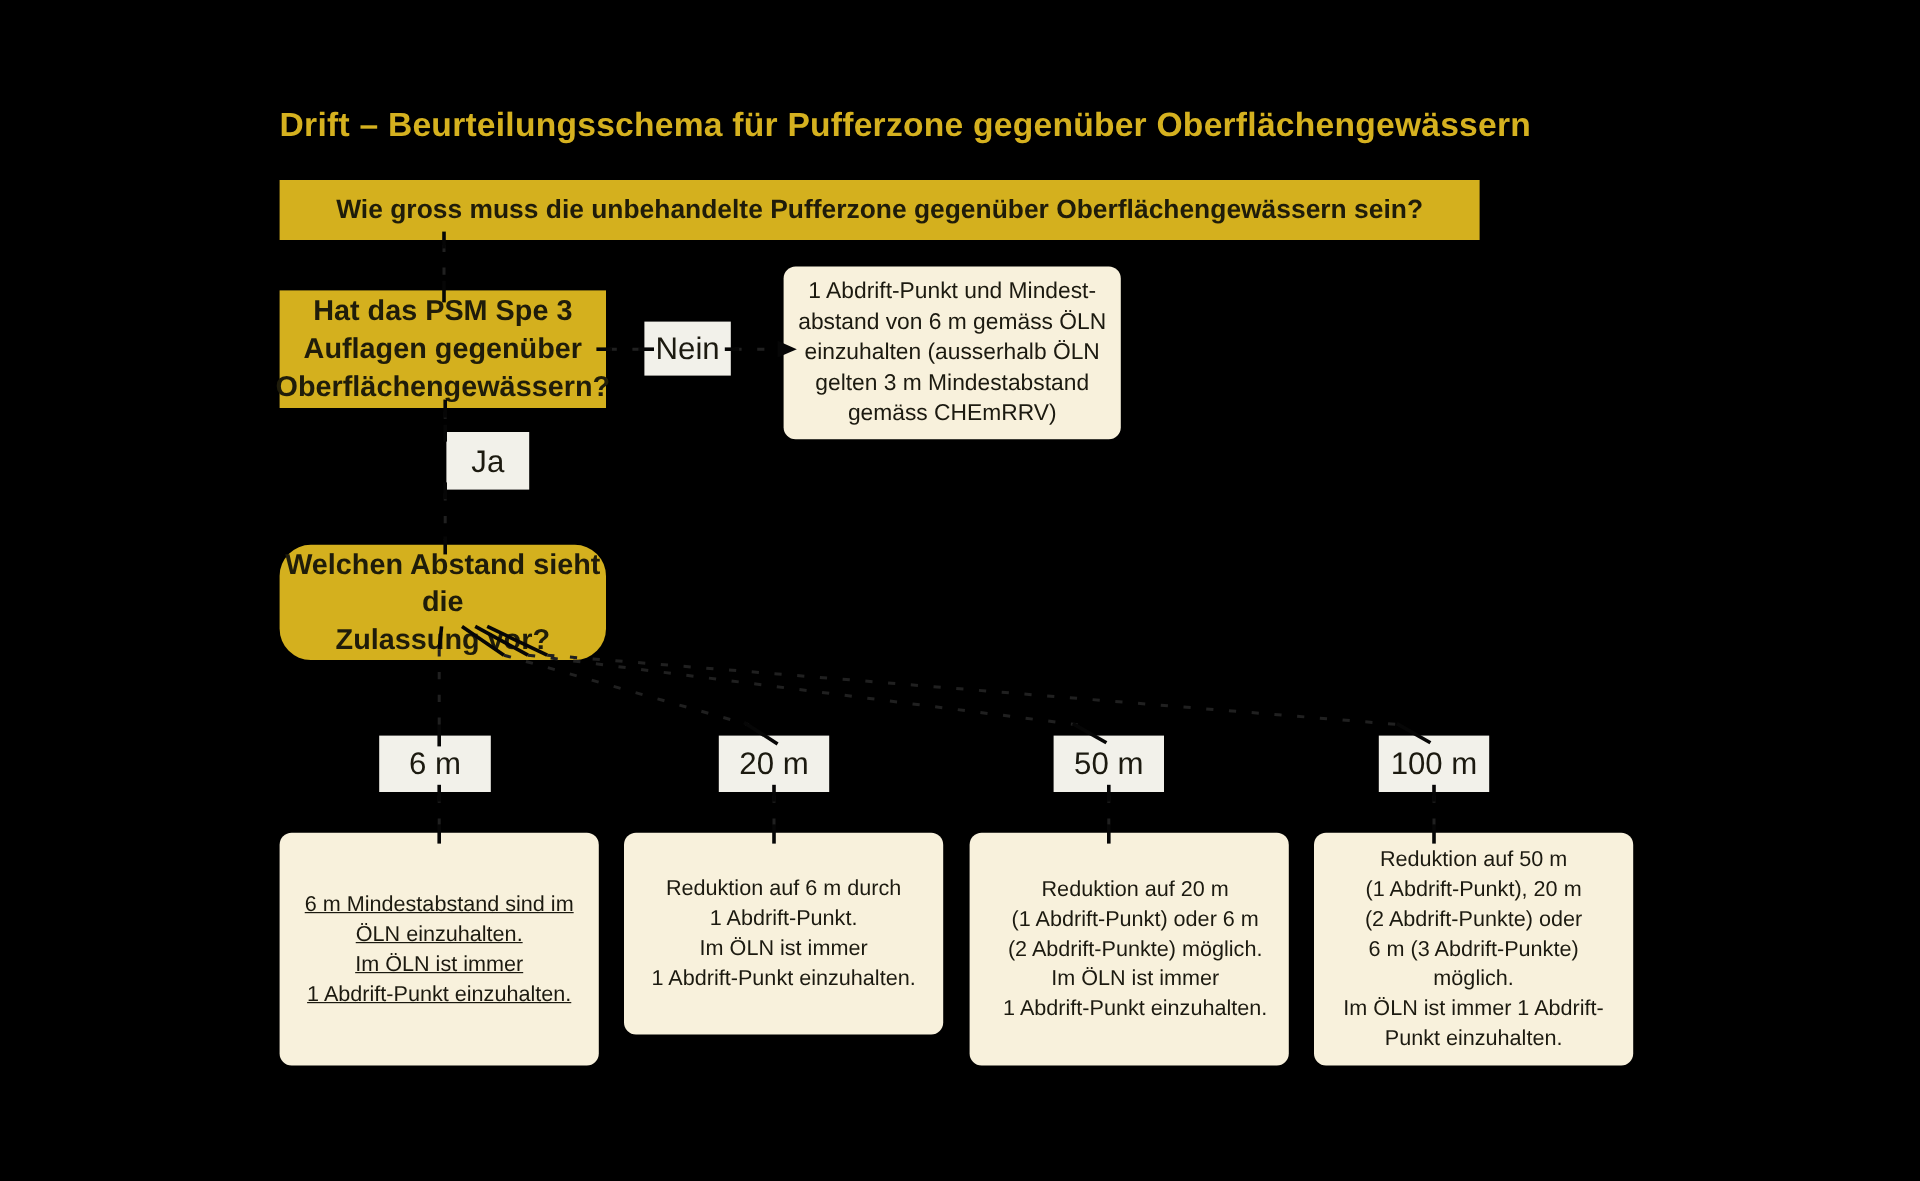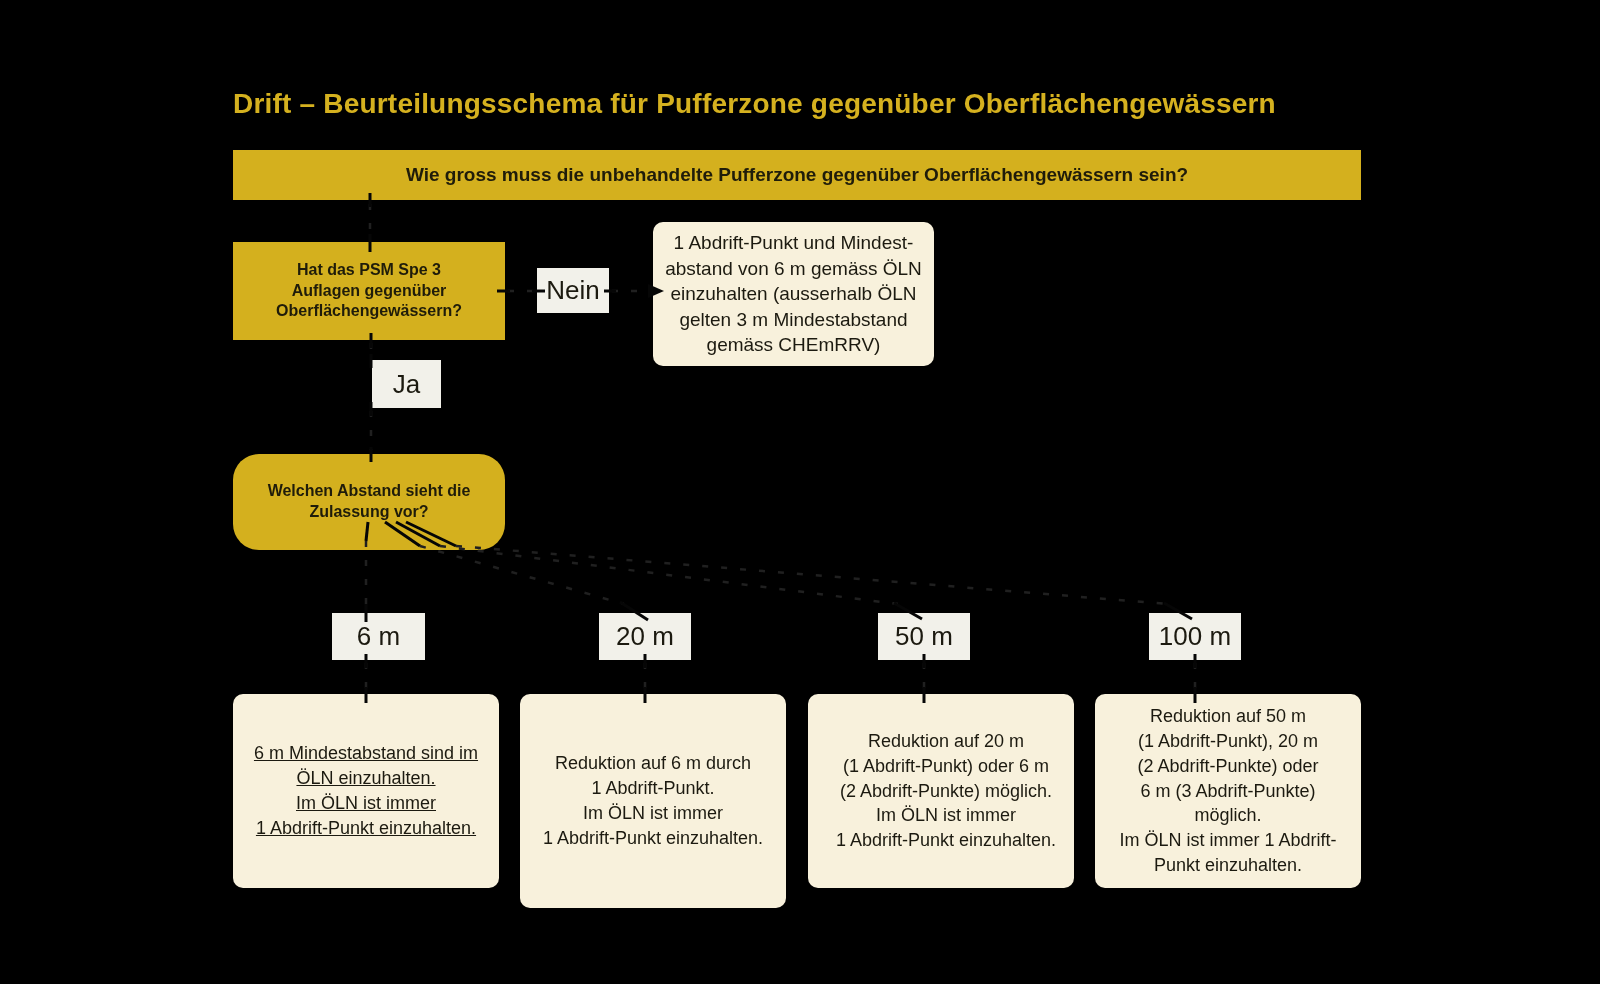--- a/index.html
+++ b/index.html
@@ -11,54 +11,54 @@
     overflow:hidden;
   }
   .abs{position:absolute;box-sizing:border-box;}
   .title{
     left:233px;top:88px;width:1120px;
     font-size:28px;font-weight:700;
     color:#d5b11f;letter-spacing:.2px;
     margin:0;
   }
   .banner{
-    left:233px;top:150px;width:1128px;height:50px;
+    left:233px;top:150px;width:1000px;height:50px;
     background:#d4b01e;color:#1f1c0a;
     display:flex;align-items:center;justify-content:center;
-    font-size:19px;font-weight:700;text-align:center;
+    font-size:22px;font-weight:700;text-align:center;
   }
   .gold-box{
     background:#d4b01e;color:#1f1c0a;
     display:flex;align-items:center;justify-content:center;
-    text-align:center;font-weight:700;font-size:16px;line-height:1.3;
+    text-align:center;font-weight:700;font-size:24px;line-height:1.3;
     white-space:pre-line;
   }
   .box1{left:233px;top:242px;width:272px;height:98px;}
   .box2{left:233px;top:454px;width:272px;height:96px;border-radius:26px;}
   .tag{
     background:#f2f1ea;color:#1c1a10;
     display:flex;align-items:center;justify-content:center;
     font-size:26px;text-align:center;
   }
   .nein{left:537px;top:268px;width:72px;height:45px;}
   .ja{left:337px;top:360px;width:69px;height:48px;margin-left:35px;}
   .cream-box{
     background:#f8f1dc;color:#1c1a10;
     display:flex;align-items:center;justify-content:center;
     text-align:center;font-size:18px;line-height:1.38;
     white-space:pre-line;
     border-radius:10px;
   }
   .topresult{left:653px;top:222px;width:281px;height:144px;font-size:19px;line-height:1.35;}
-  .d0{left:332px;top:613px;width:93px;height:47px;}
+  .d0{left:316px;top:613px;width:93px;height:47px;}
   .d1{left:599px;top:613px;width:92px;height:47px;}
   .d2{left:878px;top:613px;width:92px;height:47px;}
   .d3{left:1149px;top:613px;width:92px;height:47px;}
   .r0{left:233px;top:694px;width:266px;height:194px;text-decoration:underline;}
-  .r1{left:520px;top:694px;width:266px;height:214px;}
+  .r1{left:520px;top:694px;width:266px;height:168px;}
   .r2{left:808px;top:694px;width:266px;height:194px;padding-left:10px;}
   .r3{left:1095px;top:694px;width:266px;height:194px;}
   .connectors{
     left:0;top:0;width:1600px;height:984px;
     pointer-events:none;
   }
   .dash{stroke:#202020;stroke-width:2.5;fill:none;stroke-dasharray:6 13;}
   .stub{stroke:#060606;stroke-width:3;fill:none;}
   .head{fill:#060606;}
 </style>

